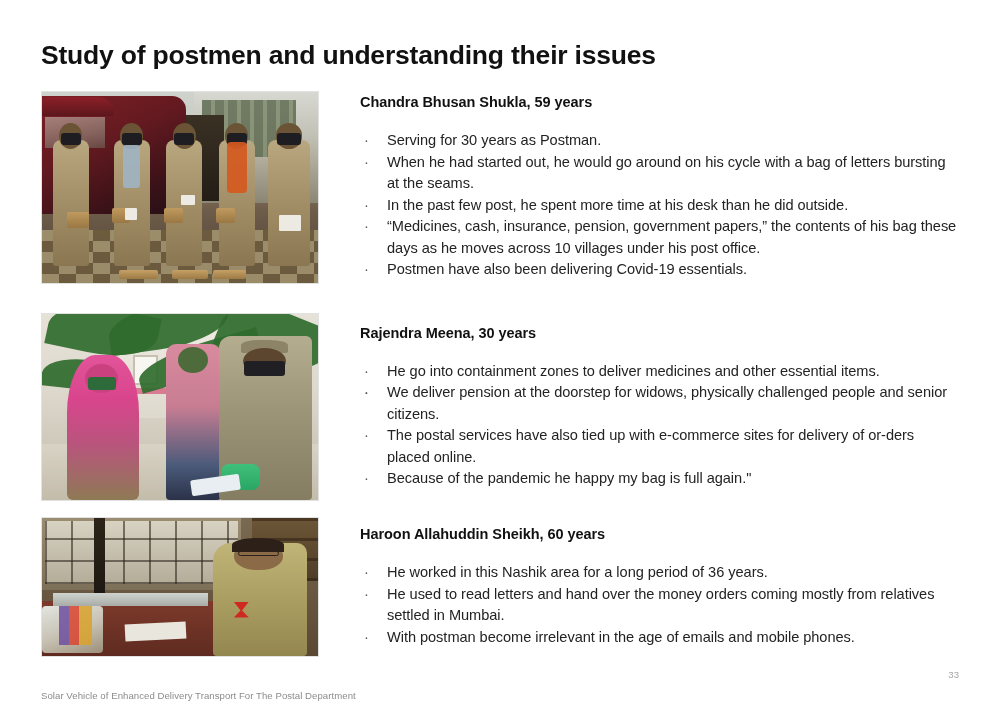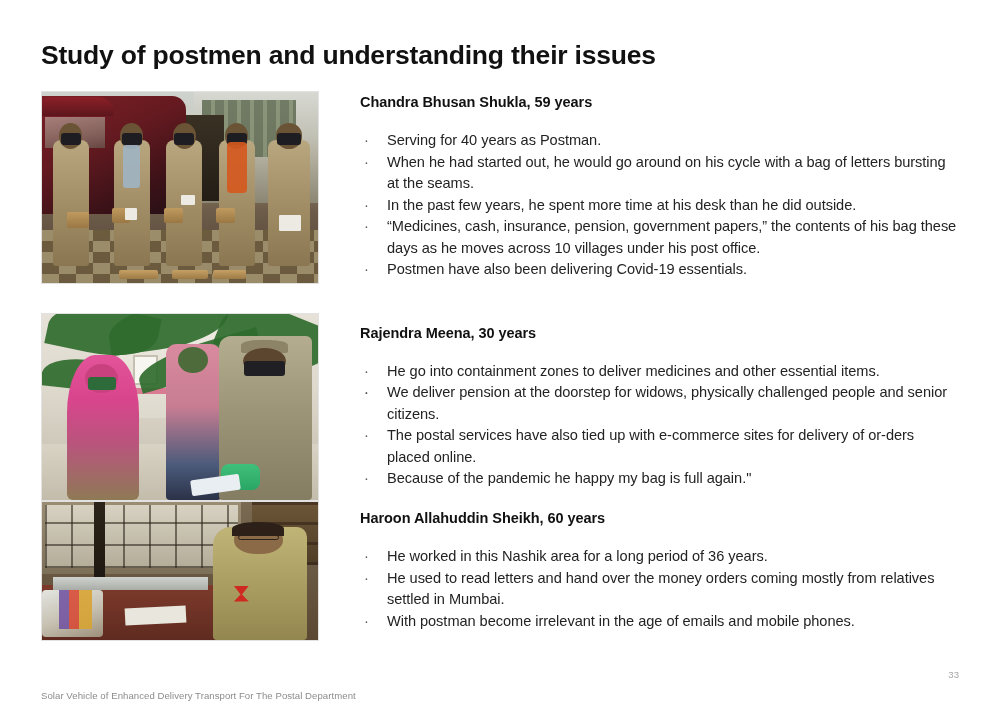--- a/index.html
+++ b/index.html
@@ -400,30 +400,30 @@
           </div>
 
           <div class="p1-ground-parcel" style="left:28%;width:14%;"></div>
           <div class="p1-ground-parcel" style="left:47%;width:13%;"></div>
           <div class="p1-ground-parcel" style="left:62%;width:12%;"></div>
         </div>
       </div>
       <div class="text-col">
         <div class="person-name">Chandra Bhusan Shukla, 59 years</div>
         <ul class="bullets">
-          <li class="bullet"><span class="dot">·</span><span>Serving for 40 years as Postman.</span></li>
+          <li class="bullet"><span class="dot">·</span><span>Serving for 30 years as Postman.</span></li>
           <li class="bullet"><span class="dot">·</span><span>When he had started out, he would go around on his cycle with a bag of letters bursting at the seams.</span></li>
-          <li class="bullet"><span class="dot">·</span><span>In the past few years, he spent more time at his desk than he did outside.</span></li>
+          <li class="bullet"><span class="dot">·</span><span>In the past few post, he spent more time at his desk than he did outside.</span></li>
           <li class="bullet"><span class="dot">·</span><span>“Medicines, cash, insurance, pension, government papers,” the contents of his bag these days as he moves across 10 villages under his post office.</span></li>
           <li class="bullet"><span class="dot">·</span><span>Postmen have also been delivering Covid-19 essentials.</span></li>
         </ul>
       </div>
     </div>
 
-    <div class="section" style="margin-bottom:0;">
+    <div class="section" style="margin-bottom:16px;">
       <div class="photo-col">
         <div class="photo photo-2">
           <div class="p2-bg"></div>
           <div class="p2-building"></div>
           <div class="p2-bwin"></div>
           <div class="p2-rail"></div>
           <div class="p2-ground"></div>
 
           <div class="p2-palm" style="left:2%;top:-4%;width:40%;height:26%;transform:rotate(12deg);"></div>
           <div class="p2-palm" style="left:24%;top:-6%;width:44%;height:24%;transform:rotate(-8deg);"></div>

